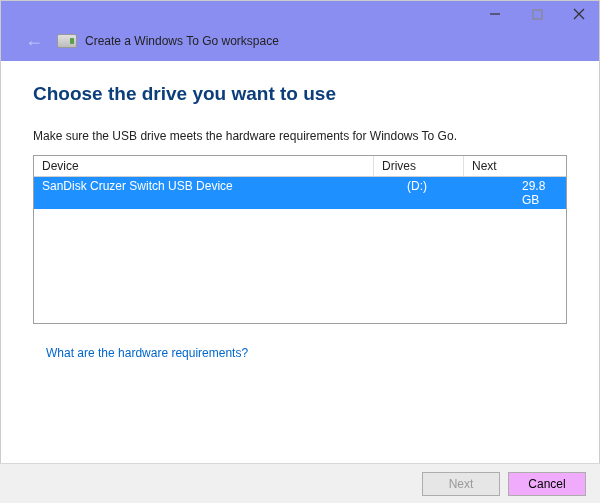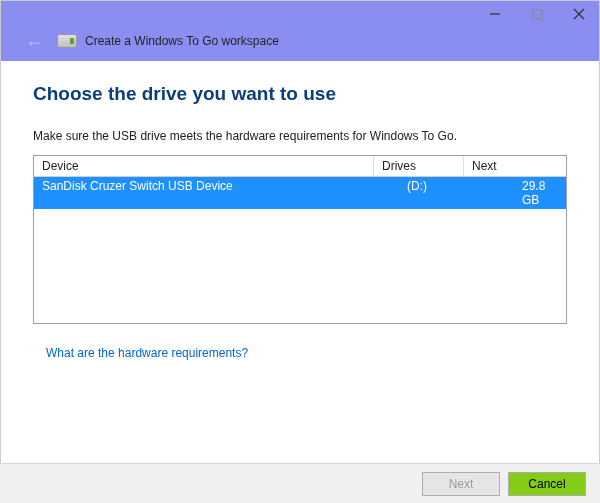--- a/index.html
+++ b/index.html
@@ -166,21 +166,21 @@
       display: flex;
       align-items: center;
       justify-content: flex-end;
       padding: 0 14px;
       gap: 8px;
     }
     .btn {
       min-width: 78px;
       height: 24px;
       border: 1px solid #adadad;
-      background: #84cc16;
+      background: #f0abfc;
       font-size: 12px;
       font-family: inherit;
       cursor: pointer;
     }
     .btn:disabled {
       color: #9a9a9a;
       cursor: default;
       background: #e6e6e6;
     }
   </style>

